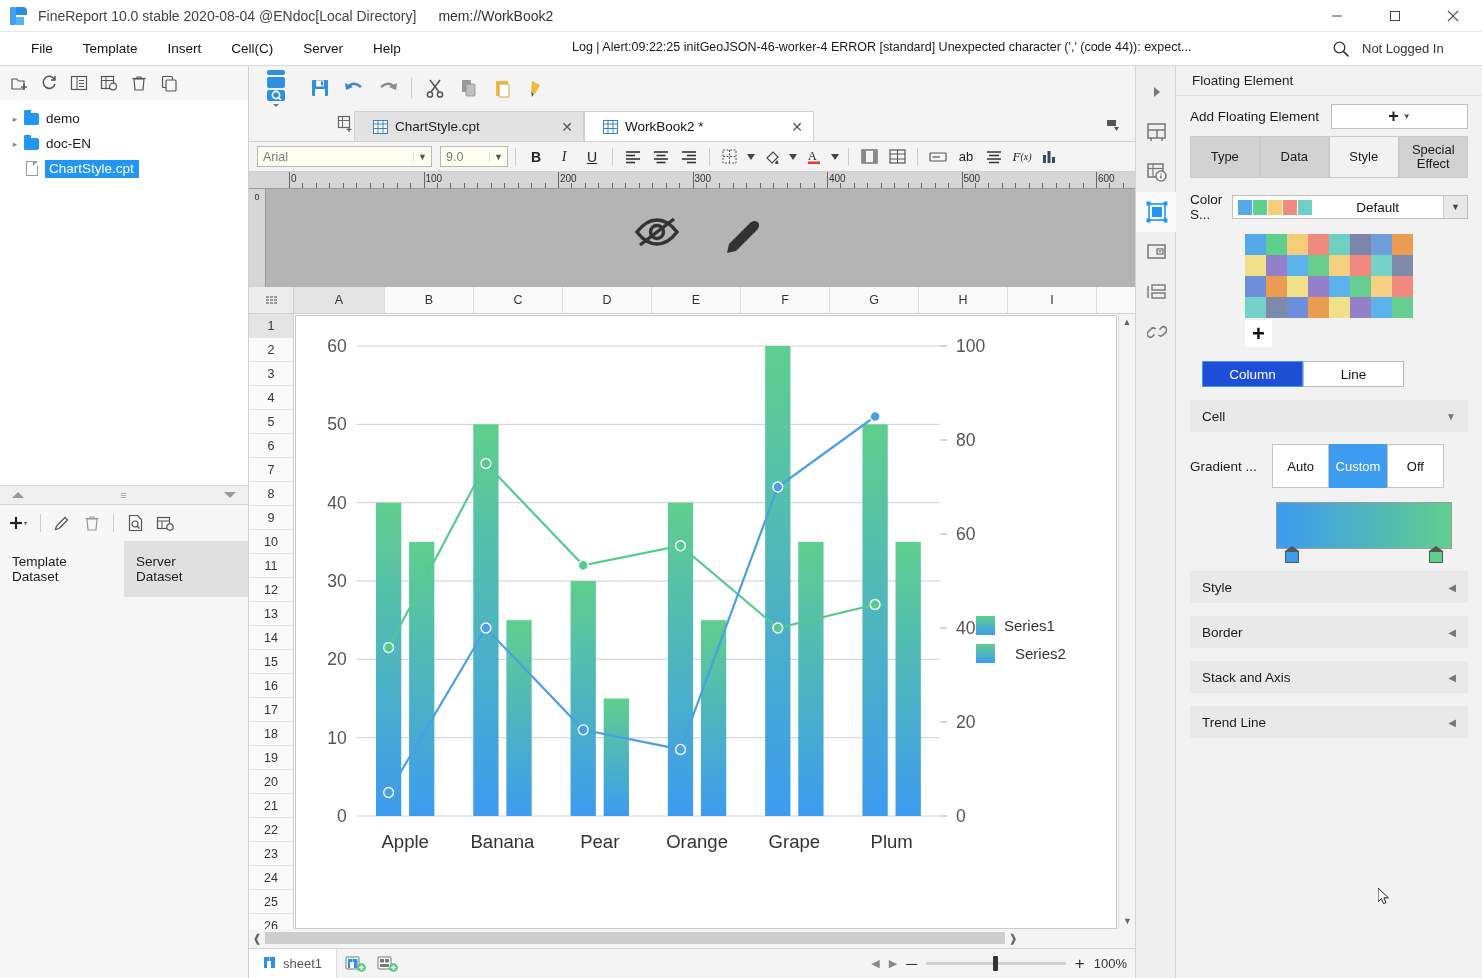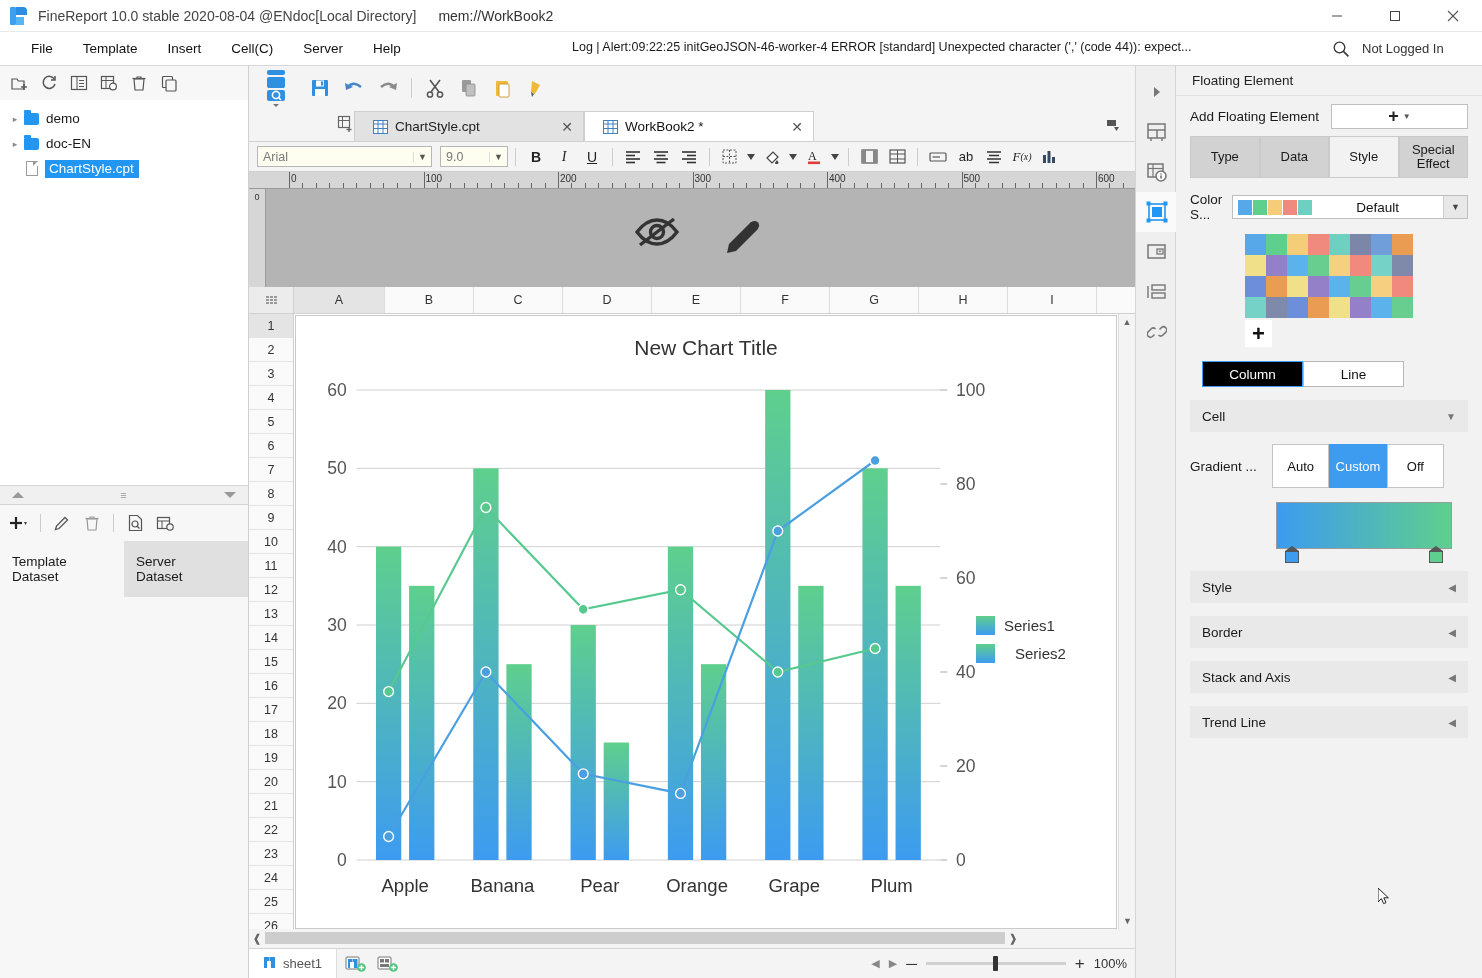--- a/index.html
+++ b/index.html
@@ -180,21 +180,21 @@
 
   .palette { margin:12px auto 0 auto; width:168px; display:grid; grid-template-columns:repeat(8,21px);
              grid-auto-rows:21px; }
   .palette i { display:block; }
   .plusbtn { width:27px; height:27px; background:#fff; display:flex; align-items:center; justify-content:center;
              font-size:22px; font-weight:bold; color:#111; margin-left:69px; margin-top:2px;}
 
   .seg2 { display:flex; margin:14px 78px 0 26px; }
   .seg2 > div { flex:1; height:26px; display:flex; align-items:center; justify-content:center;
                 border:1px solid #b8b8b8; font-size:13.5px; }
-  .seg2 .on { background:#000000; color:#fff; border-color:#3d9bf0;}
+  .seg2 .on { background:#1d4ed8; color:#fff; border-color:#3d9bf0;}
   .seg2 .off { background:#fff; color:#111; }
 
   .collapse { height:32px; margin:13px 14px 0 14px; background:#e9e9e9; display:flex; align-items:center;
               padding:0 12px; font-size:13.5px; color:#1a1a1a; }
   .collapse .ar { margin-left:auto; color:#777; font-size:10px;}
 
   .seg3 { display:flex; width:172px; }
   .seg3 > div { flex:1; height:44px; display:flex; align-items:center; justify-content:center;
                 border:1px solid #c4c4c4; font-size:13px; }
   .seg3 .on { background:#3d9bf0; color:#fff; border-color:#3d9bf0;}
@@ -742,21 +742,20 @@
           <div class="rowcell">20</div>
           <div class="rowcell">21</div>
           <div class="rowcell">22</div>
           <div class="rowcell">23</div>
           <div class="rowcell">24</div>
           <div class="rowcell">25</div>
           <div class="rowcell">26</div>
         </div>
 
       <div class="chartarea">
-        <div class="chart-title">New Chart Title</div>
         <svg id="chartsvg" width="100%" height="560" viewBox="0 0 840 560" preserveAspectRatio="none">
           <defs>
             <linearGradient id="barGrad" x1="0" y1="0" x2="0" y2="1">
               <stop offset="0%" stop-color="#5fcf8d"></stop>
               <stop offset="100%" stop-color="#3d9bf0"></stop>
             </linearGradient>
           </defs>
           <g id="chart-g">
               <line x1="62" y1="500" x2="660" y2="500" stroke="#cfcfcf" stroke-width="1"></line>
               <text x="52" y="506" font-size="18" text-anchor="end" fill="#555" font-family="Liberation Sans, sans-serif">0</text>

